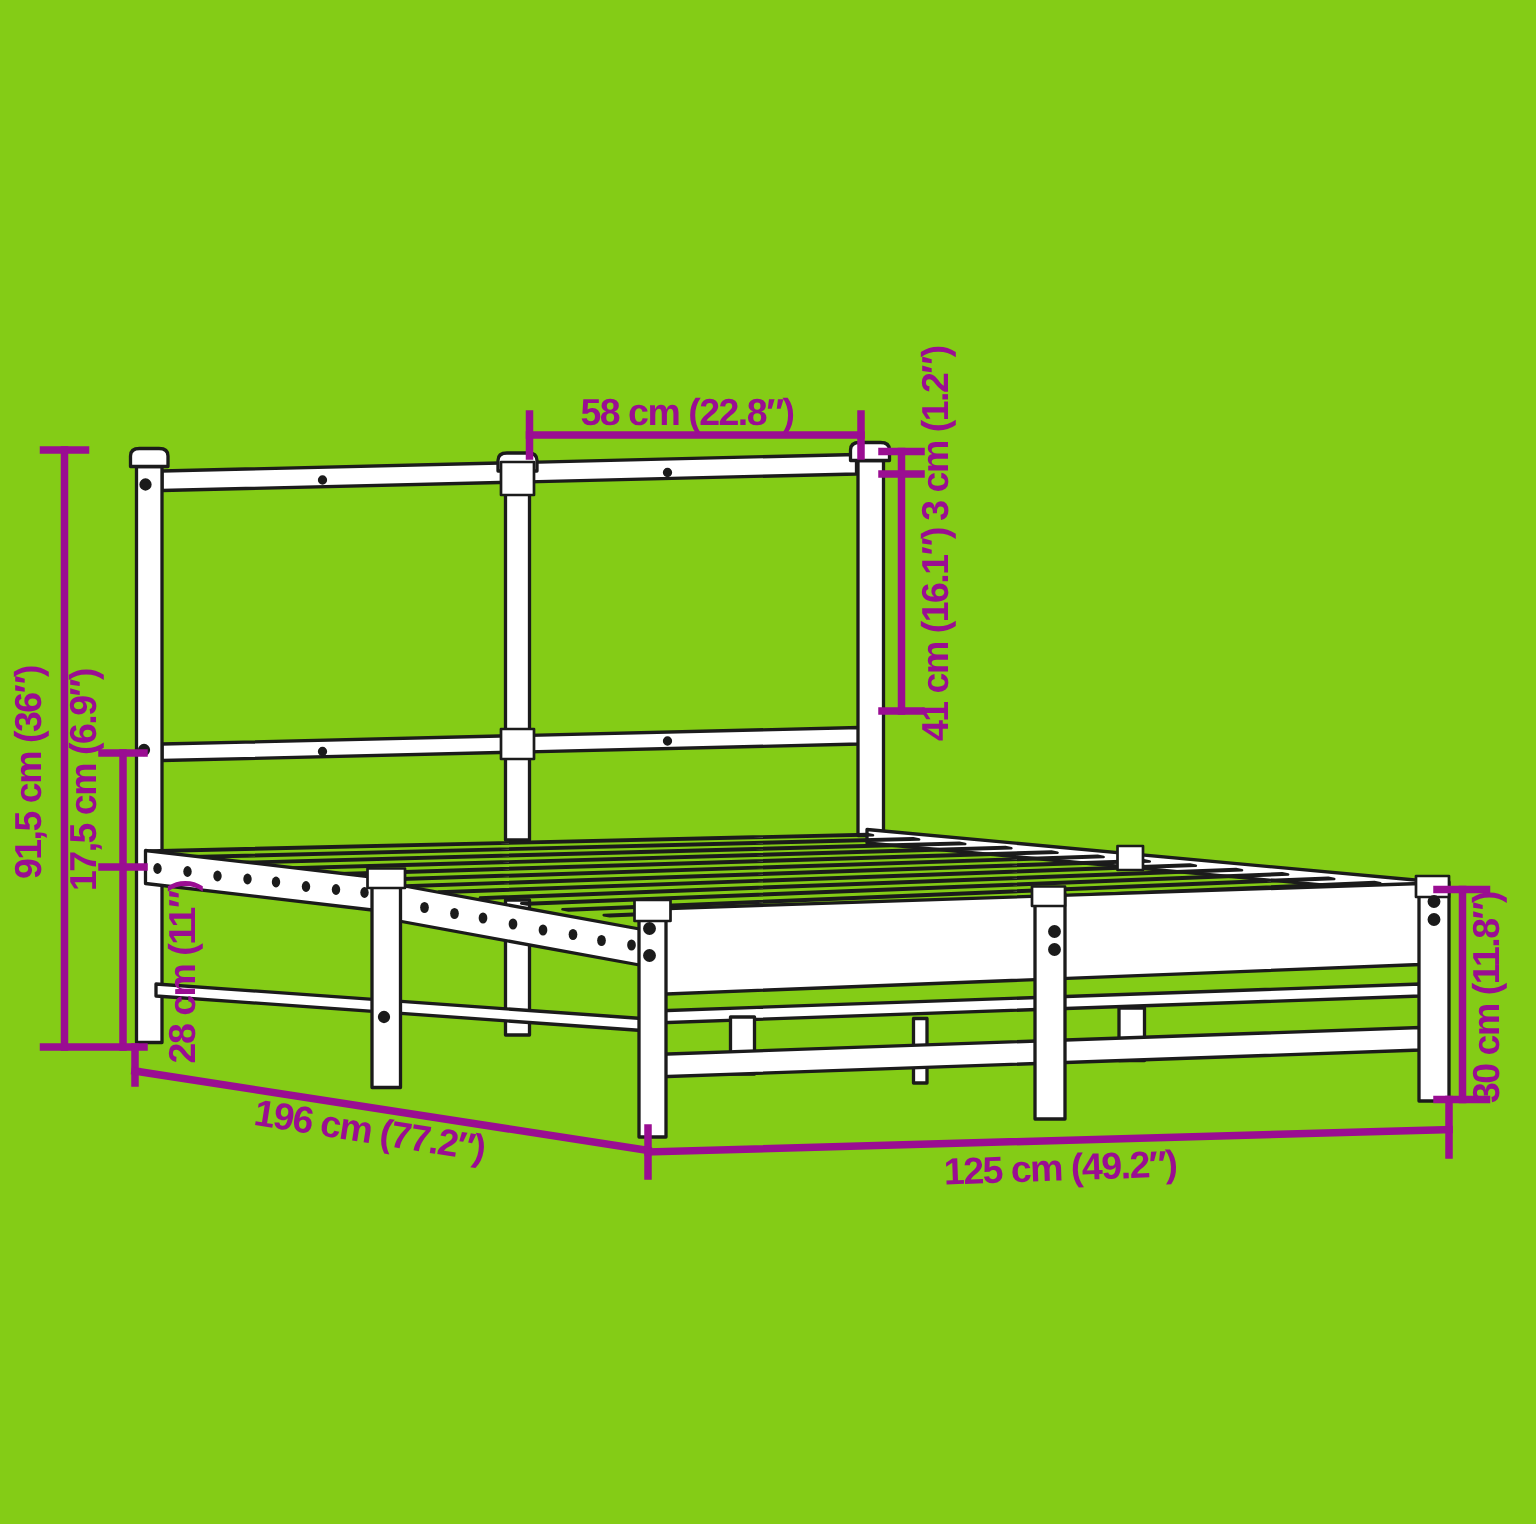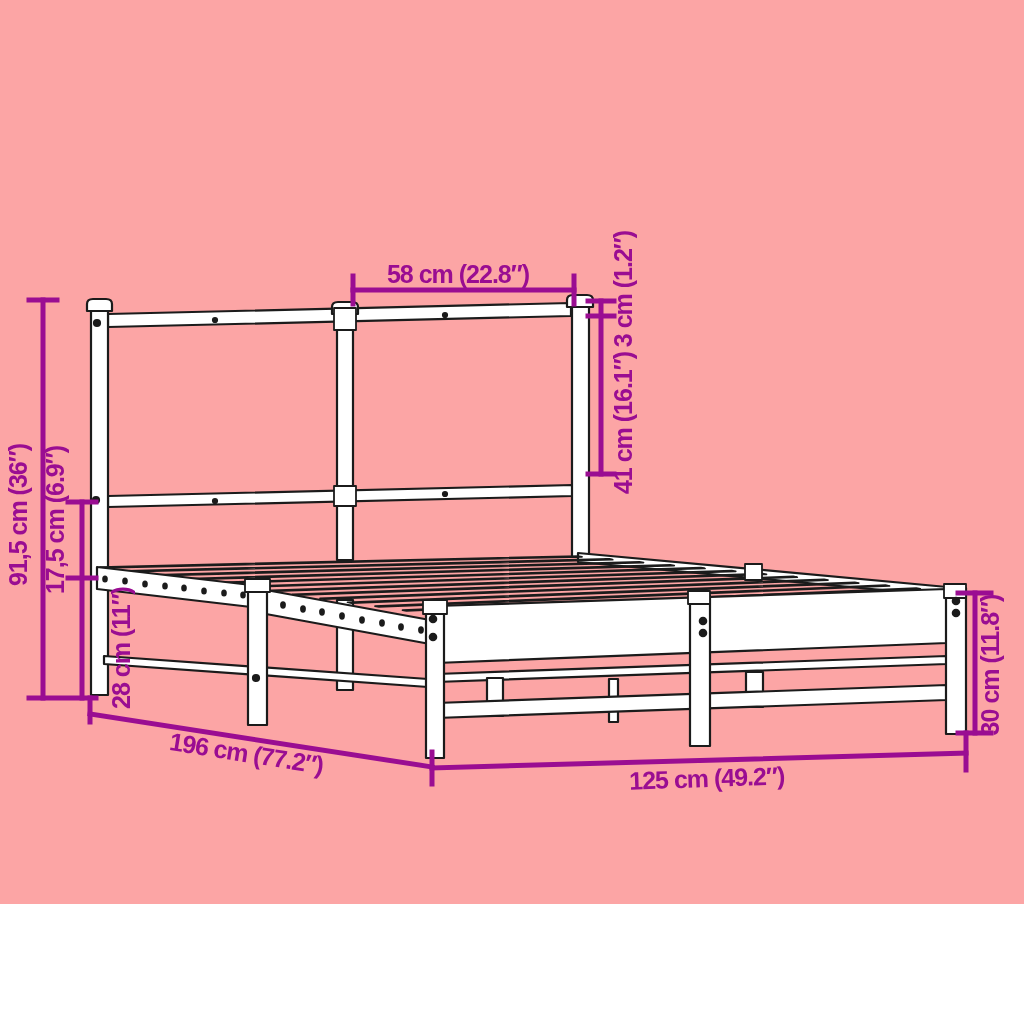--- a/index.html
+++ b/index.html
@@ -1,16 +1,16 @@
 <!DOCTYPE html>
 <html><head>
 <meta charset="utf-8">
 <style>
   html,body{margin:0;padding:0;background:#ffffff;}
-  .stage{position:relative;width:1024px;height:904px;background:#fca5a5;overflow:hidden;}
+  .stage{position:relative;width:1024px;height:1016px;background:#84cc16;overflow:hidden;}
   svg{display:block;}
   .dim-text{
     font-family:"Liberation Sans","DejaVu Sans",sans-serif;
     font-weight:700;
     font-size:25px;
     letter-spacing:-1px;
   }
 </style>
 </head>
 <body>

